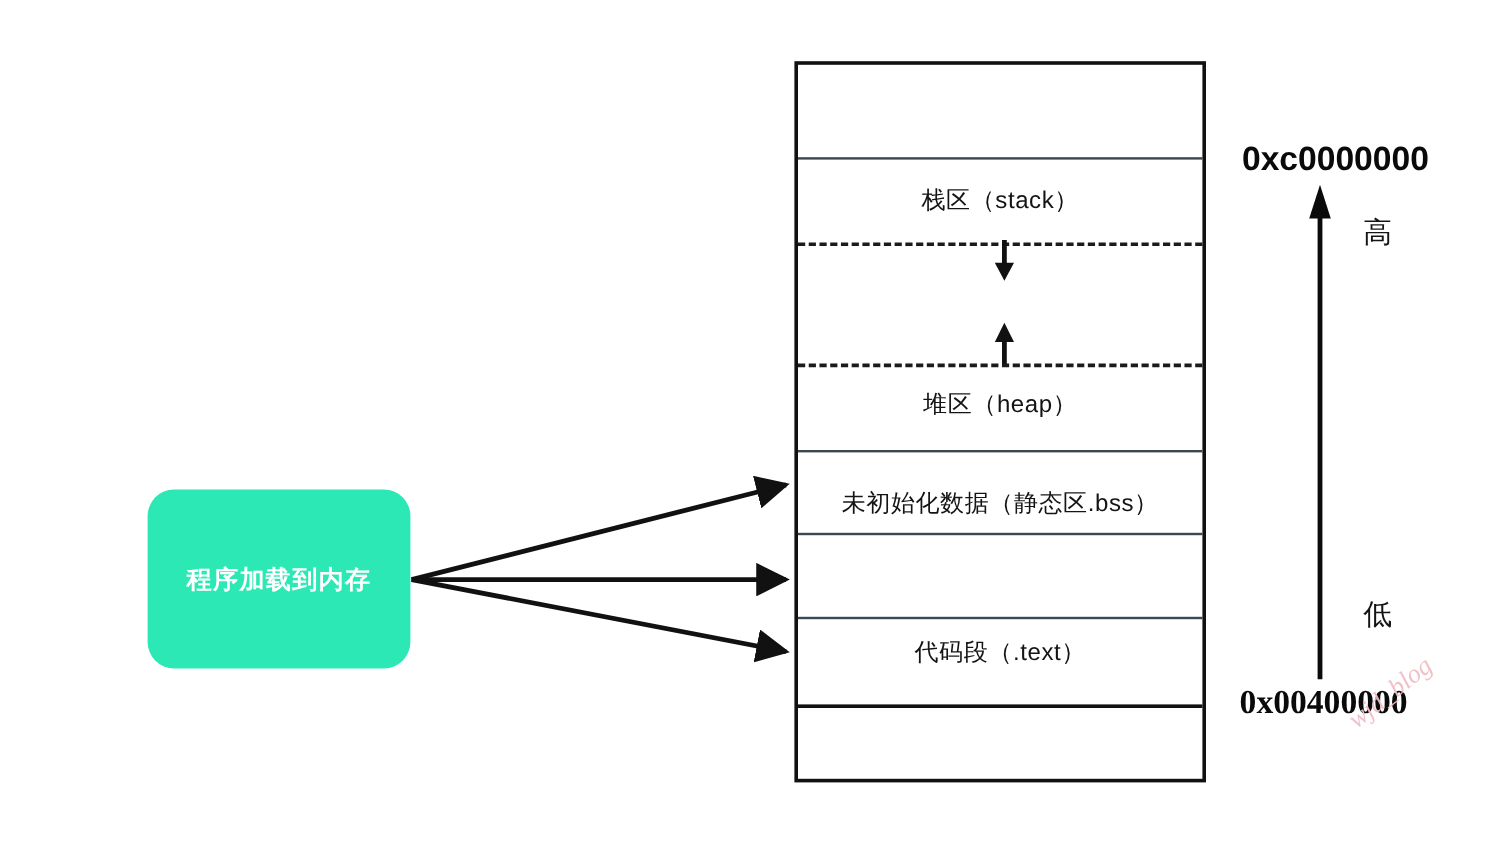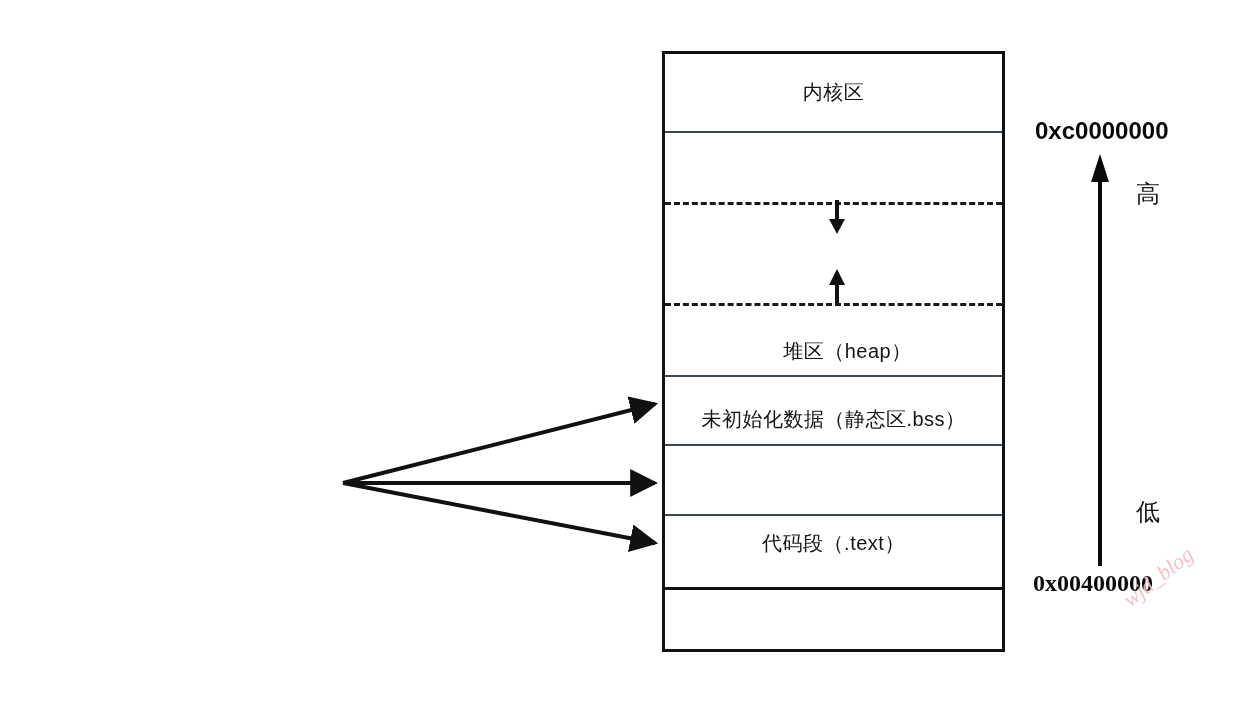--- a/index.html
+++ b/index.html
@@ -96,21 +96,21 @@
     left: 0;
     top: 0;
     width: 1246px;
     height: 712px;
     pointer-events: none;
   }
 
   
   .addr {
     position: absolute;
-    font-size: 24px;
+    font-size: 28px;
     font-weight: 700;
     color: #0a0a0a;
     letter-spacing: 0px;
     white-space: nowrap;
   }
   .addr-top { left: 1035px; top: 117px; }
   .addr-bottom { left: 1033px; top: 570px; font-family: Liberation Serif, serif; }
 
   .hilo {
     position: absolute;
@@ -136,62 +136,65 @@
     opacity: 0.95;
   }
 </style>
 </head>
 <body>
 
 <div id="canvas">
 
   <div class="mem-box">
 
-    <div class="mem-row" style="top:0px; height:77px;">
-      <span class="label">内核区</span>
-    </div>
     <div class="divider" style="top:77px;"></div>
 
+    <div class="mem-row" style="top:77px; height:71px;">
+      <span class="label">栈区（stack）</span>
+    </div>
     <div class="divider dashed" style="top:148px;"></div>
 
     <div class="mem-row" style="top:148px; height:101px;">
       <span class="label"></span>
     </div>
 
     <svg class="grow-arrow" style="left:161px; top:146px;" width="22" height="36" viewBox="0 0 22 36">
       <line x1="11" y1="0" x2="11" y2="22" stroke="#111111" stroke-width="4"></line>
       <polygon points="11,34 3,19 19,19" fill="#111111"></polygon>
     </svg>
 
     <svg class="grow-arrow" style="left:161px; top:214px;" width="22" height="37" viewBox="0 0 22 37">
       <line x1="11" y1="15" x2="11" y2="37" stroke="#111111" stroke-width="4"></line>
       <polygon points="11,1 3,17 19,17" fill="#111111"></polygon>
     </svg>
 
     <div class="divider dashed" style="top:249px;"></div>
 
-    <div class="mem-row" style="top:261px; height:72px;margin-left:14px;">
+    <div class="mem-row" style="top:246px; height:72px;">
       <span class="label">堆区（heap）</span>
     </div>
     <div class="divider" style="top:321px;"></div>
 
     <div class="mem-row" style="top:321px; height:89px;">
       <span class="label">未初始化数据（静态区.bss）</span>
     </div>
     <div class="divider" style="top:390px;"></div>
 
     <div class="divider" style="top:460px;"></div>
 
     <div class="mem-row" style="top:460px; height:59px;">
       <span class="label">代码段（.text）</span>
     </div>
     <div class="divider thick" style="top:533px;"></div>
 
   </div>
 
+  <div class="source-box" style="background:#2ce8b4;">
+    <span class="label">程序加载到内存</span>
+  </div>
 
   <svg id="connectors" viewBox="0 0 1246 712">
     <defs>
       <marker id="arrowhead" markerWidth="7" markerHeight="7" refX="6.2" refY="3.5" orient="auto" markerUnits="strokeWidth">
         <polygon points="0,0 7,3.5 0,7" fill="#111111"></polygon>
       </marker>
     </defs>
 
     <line x1="343" y1="483" x2="655" y2="404" stroke="#111111" stroke-width="4" marker-end="url(#arrowhead)"></line>
 

